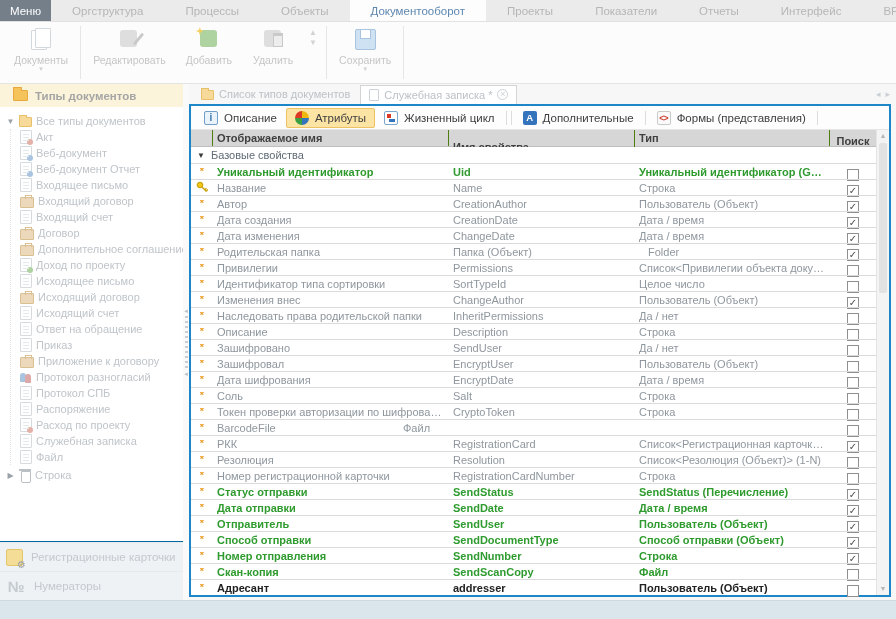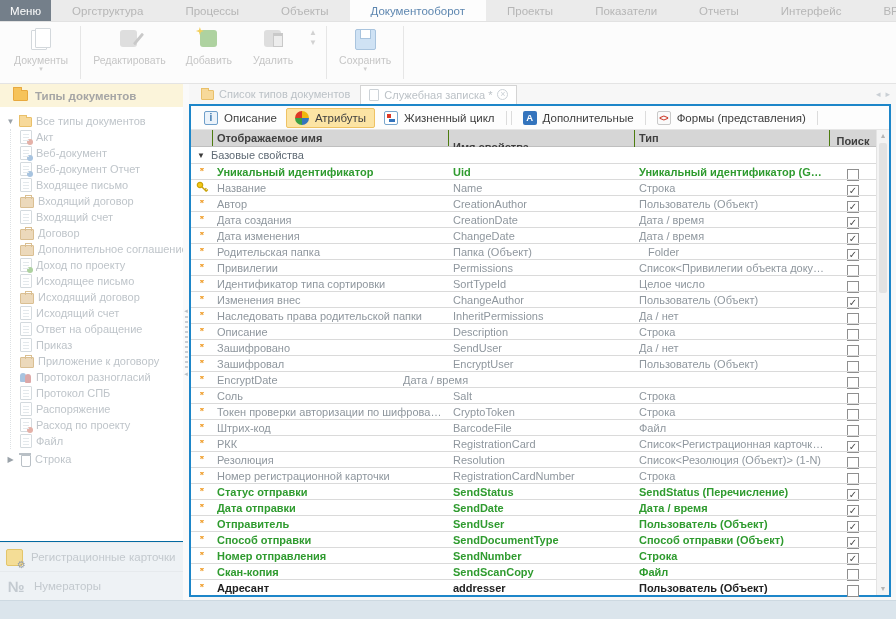--- a/index.html
+++ b/index.html
@@ -349,20 +349,24 @@
           <div class="tree-row">
     <span class="t-icon"></span>
     <span>Распоряжение</span>
   </div>
           <div class="tree-row">
     <span class="t-icon tint-red"></span>
     <span>Расход по проекту</span>
   </div>
           <div class="tree-row">
     <span class="t-icon"></span>
+    <span>Служебная записка</span>
+  </div>
+          <div class="tree-row">
+    <span class="t-icon"></span>
     <span>Файл</span>
   </div>
         </div>
       <div class="tree-row" style="margin-top:2px">
         <span class="tree-expander">▶</span>
         <span class="t-icon trash"></span>
         <span>Строка</span>
       </div>
     </div>
     <div class="bottom-panes" id="panes-mount">
@@ -584,20 +588,21 @@
     <div class="cell col-property">EncryptUser</div>
     <div class="cell col-type">Пользователь (Объект)</div>
     <div class="cell col-search">
       <span class="checkbox"></span>
     </div>
   </div>
               <div class="g-row">
     <div class="cell col-icon">
                   <span class="ast">*</span>
                 </div>
+    <div class="cell col-display">Дата шифрования</div>
     <div class="cell col-property">EncryptDate</div>
     <div class="cell col-type">Дата / время</div>
     <div class="cell col-search">
       <span class="checkbox"></span>
     </div>
   </div>
               <div class="g-row">
     <div class="cell col-icon">
                   <span class="ast">*</span>
                 </div>
@@ -616,21 +621,20 @@
     <div class="cell col-property">CryptoToken</div>
     <div class="cell col-type">Строка</div>
     <div class="cell col-search">
       <span class="checkbox"></span>
     </div>
   </div>
               <div class="g-row">
     <div class="cell col-icon">
                   <span class="ast">*</span>
                 </div>
-    <div class="cell col-display">Штрих-код</div>
     <div class="cell col-property">BarcodeFile</div>
     <div class="cell col-type">Файл</div>
     <div class="cell col-search">
       <span class="checkbox"></span>
     </div>
   </div>
               <div class="g-row">
     <div class="cell col-icon">
                   <span class="ast">*</span>
                 </div>

